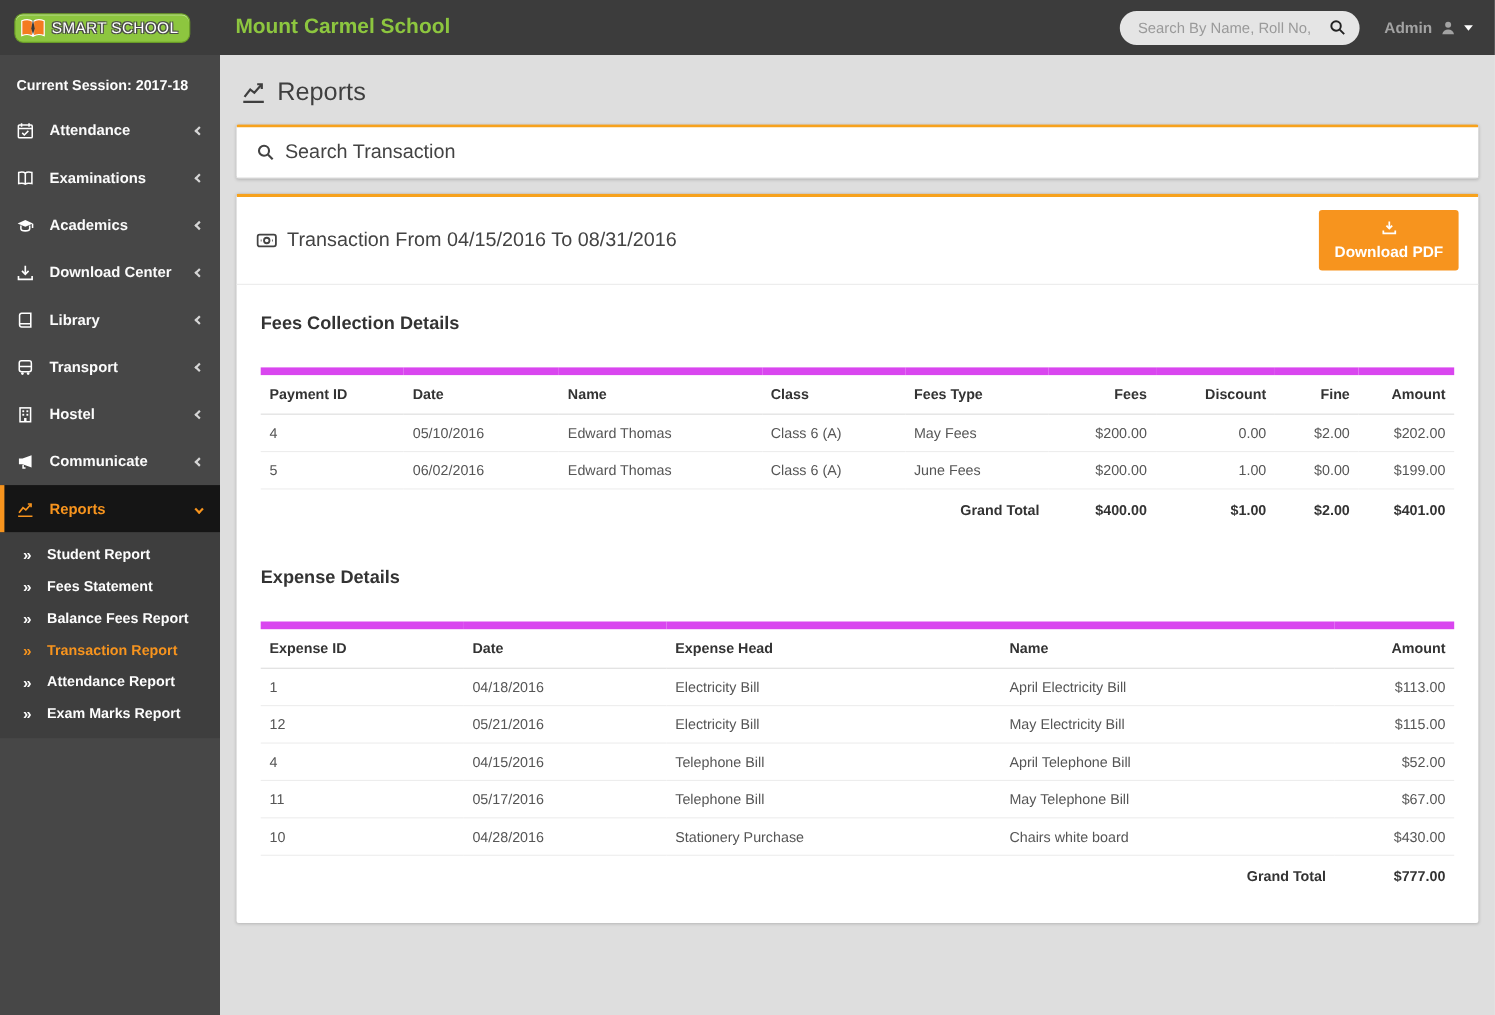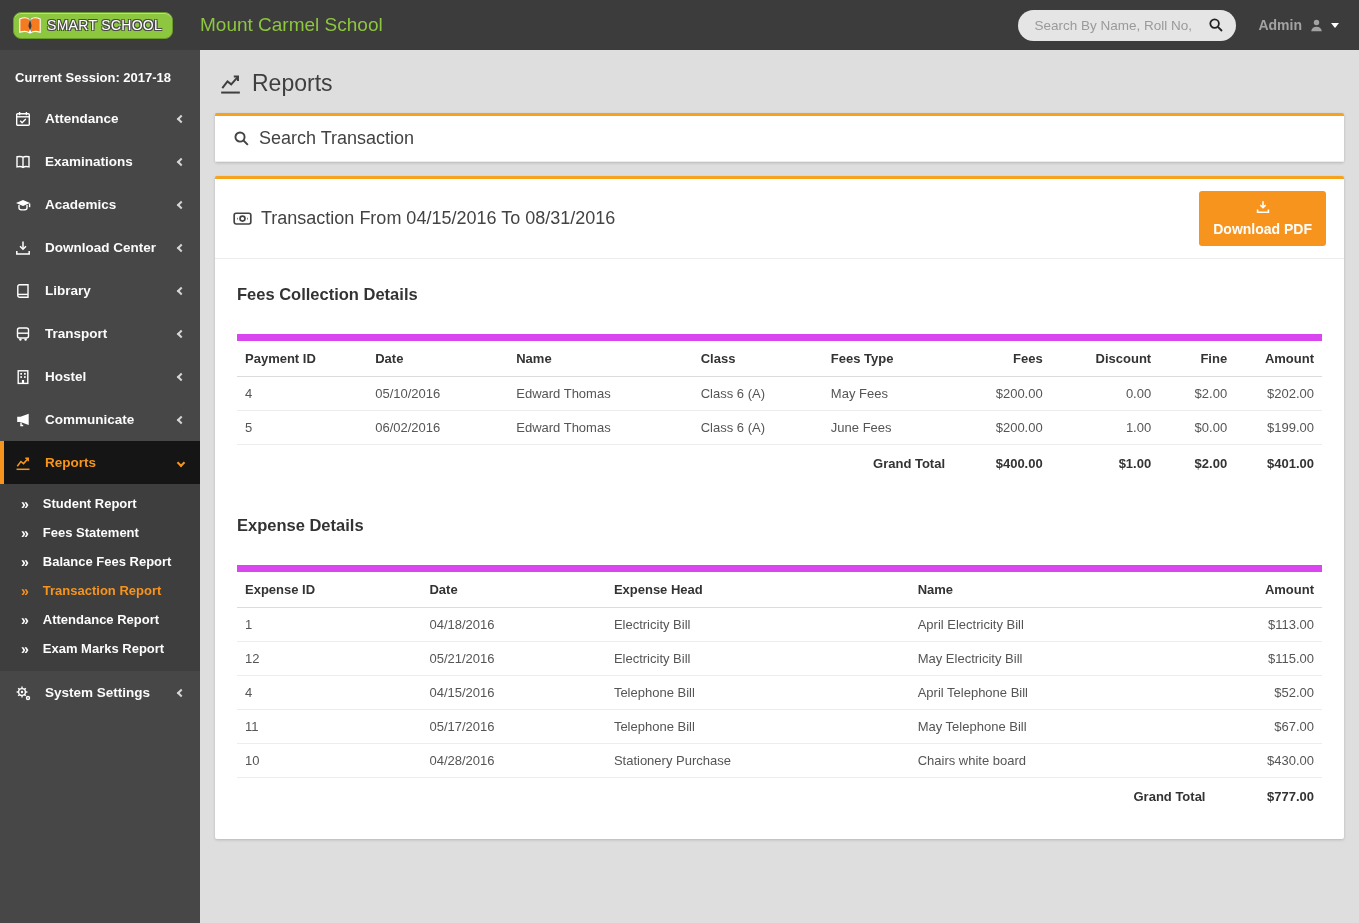--- a/index.html
+++ b/index.html
@@ -21,21 +21,21 @@
   .logo-area { width:200px; min-width:200px; display:flex; align-items:center; padding-left:13px; }
   .logo-pill {
     background:#8dc63f; border:1px solid #699b27; border-radius:8px;
     display:flex; align-items:center; gap:5px; padding:2px 10px 2px 4px;
     box-shadow:inset 0 1px 0 rgba(255,255,255,.4);
   }
   .logo-text {
     color:#fff; font-weight:normal; font-size:14px; letter-spacing:.3px; white-space:nowrap;
     text-shadow:-1px -1px 0 #4a4a4a, 1px -1px 0 #4a4a4a, -1px 1px 0 #4a4a4a, 1px 1px 0 #4a4a4a;
   }
-  .school-name { color:#8dc63f; font-size:19px; font-weight:normal; }
+  .school-name { color:#8dc63f; font-size:19px; font-weight:bold; margin-left:14px; }
   .header-right { margin-left:auto; display:flex; align-items:center; gap:22px; padding-right:20px; }
   .search-pill {
     background:#e5e5e5; border-radius:16px; height:31px; width:218px;
     display:flex; align-items:center; padding:0 12px 0 14px;
   }
   .search-pill input { border:none; outline:none; flex:1; font-size:13.5px; color:#333; font-family:inherit; min-width:0; background:transparent; }
   .search-pill input::placeholder { color:#9a9a9a; }
   .search-pill .mag { color:#222; display:flex; }
   .admin { color:#a3a3a3; font-weight:bold; font-size:14px; display:flex; align-items:center; gap:7px; cursor:pointer; }
   .caret-down { width:0; height:0; border-left:4px solid transparent; border-right:4px solid transparent; border-top:5px solid #fff; }
@@ -295,39 +295,20 @@
     <div class="submenu-item">
       <span class="arrows">»</span>
       <span>Attendance Report</span>
     </div>
     <div class="submenu-item">
       <span class="arrows">»</span>
       <span>Exam Marks Report</span>
     </div>
   </div>
 
-  <div class="nav-item">
-    <span class="nav-icon">
-      <svg viewBox="0 0 16 16" width="16" height="16" fill="none" stroke="currentColor" stroke-width="1.4">
-        <circle cx="7" cy="7" r="3.4"></circle>
-        <circle cx="7" cy="7" r="1.2" fill="currentColor" stroke="none"></circle>
-        <line x1="10.4" y1="7" x2="12.4" y2="7"></line>
-          <line x1="3.6" y1="7" x2="1.6" y2="7"></line>
-        <line x1="7" y1="10.4" x2="7" y2="12.4"></line>
-          <line x1="7" y1="3.6" x2="7" y2="1.6"></line>
-        <line x1="9.4" y1="9.4" x2="10.8" y2="10.8"></line>
-          <line x1="4.6" y1="4.6" x2="3.2" y2="3.2"></line>
-        <line x1="9.4" y1="4.6" x2="10.8" y2="3.2"></line>
-          <line x1="4.6" y1="9.4" x2="3.2" y2="10.8"></line>
-        <circle cx="13" cy="13" r="1.5"></circle>
-      </svg>
-    </span>
-    <span class="nav-label">System Settings</span>
-    <span class="chev chev-left"></span>
-  </div>
 </div>
 
 <div class="main">
 
   <div class="page-title">
     <span class="pt-icon">
       <svg viewBox="0 0 16 16" width="23" height="23" fill="none" stroke="currentColor" stroke-width="1.4">
         <path d="M1.5 14.3h13"></path>
         <path d="M2.3 11.2l3.6-4.7 2.6 2.1 4.6-5.2"></path>
         <path d="M10.3 3.2h2.9v3"></path>

